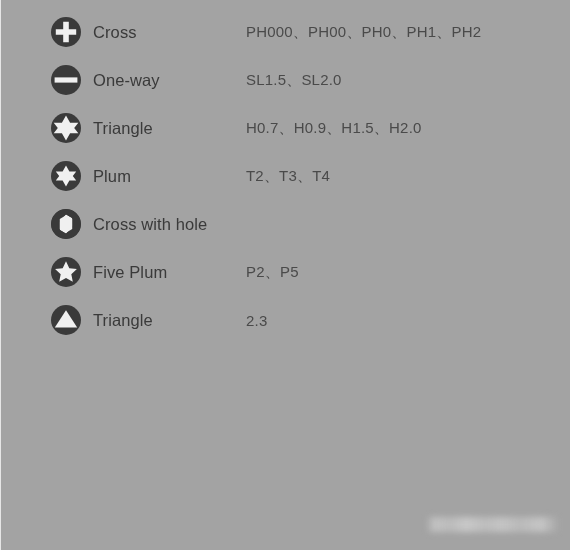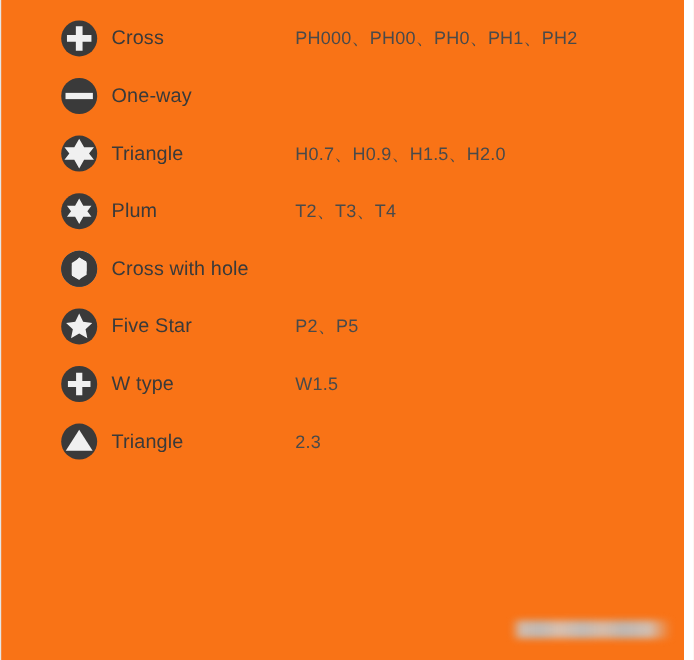--- a/index.html
+++ b/index.html
@@ -11,21 +11,21 @@
     width: 578px;
     height: 550px;
     overflow: hidden;
     font-family: "Liberation Sans", "DejaVu Sans", sans-serif;
   }
 
   #spec-sheet {
     position: relative;
     width: 570px;
     height: 550px;
-    background: #f97316;
+    background: #a3a3a3;
     box-sizing: border-box;
   }
 
   
   #spec-sheet::before {
     content: "";
     position: absolute;
     left: 0; top: 0;
     width: 1px; height: 100%;
     background: #e6e6e6;
@@ -129,20 +129,21 @@
     </li>
 
     <li class="bit-row">
       <span class="bit-icon">
         <svg viewBox="0 0 32 32" aria-hidden="true">
           <circle cx="16" cy="16" r="15" fill="#3a3a3a"></circle>
           <rect x="4.6" y="13.4" width="22.8" height="5.2" fill="#f0f0f0"></rect>
         </svg>
       </span>
       <span class="bit-name">One-way</span>
+      <span class="bit-sizes">SL1.5、SL2.0</span>
     </li>
 
     <li class="bit-row">
       <span class="bit-icon">
         <svg viewBox="0 0 32 32" aria-hidden="true">
           <circle cx="16" cy="16" r="15" fill="#3a3a3a"></circle>
           <path d="M16 3.6 L20.1 10.8 L28.3 10.8 L24.2 16 L28.3 21.2 L20.1 21.2 L16 28.4 L11.9 21.2 L3.7 21.2 L7.8 16 L3.7 10.8 L11.9 10.8 Z" fill="#f0f0f0"></path>
         </svg>
       </span>
       <span class="bit-name">Triangle</span>
@@ -173,35 +174,25 @@
       <span class="bit-name">Cross with hole</span>
     </li>
 
     <li class="bit-row">
       <span class="bit-icon">
         <svg viewBox="0 0 32 32" aria-hidden="true">
           <circle cx="16" cy="16" r="15" fill="#3a3a3a"></circle>
           <path d="M16 5.2 L19.3 12.2 L26.9 13.1 L21.3 18.3 L22.8 25.8 L16 22.0 L9.2 25.8 L10.7 18.3 L5.1 13.1 L12.7 12.2 Z" fill="#f0f0f0"></path>
         </svg>
       </span>
-      <span class="bit-name">Five Star</span>
+      <span class="bit-name">Five Plum</span>
       <span class="bit-sizes">P2、P5</span>
     </li>
 
 
-    <li class="bit-row">
-      <span class="bit-icon">
-        <svg viewBox="0 0 32 32" aria-hidden="true">
-          <circle cx="16" cy="16" r="15" fill="#3a3a3a"></circle>
-          <path d="M13.4 6.6h5.2v6.8h6.8v5.2h-6.8v6.8h-5.2v-6.8H6.6v-5.2h6.8z" fill="#f0f0f0"></path>
-        </svg>
-      </span>
-      <span class="bit-name">W type</span>
-      <span class="bit-sizes">W1.5</span>
-    </li>
 
 
     <li class="bit-row">
       <span class="bit-icon">
         <svg viewBox="0 0 32 32" aria-hidden="true">
           <circle cx="16" cy="16" r="15" fill="#3a3a3a"></circle>
           <path d="M16 6.2 L27.2 23.6 L4.8 23.6 Z" fill="#f0f0f0"></path>
         </svg>
       </span>
       <span class="bit-name">Triangle</span>

